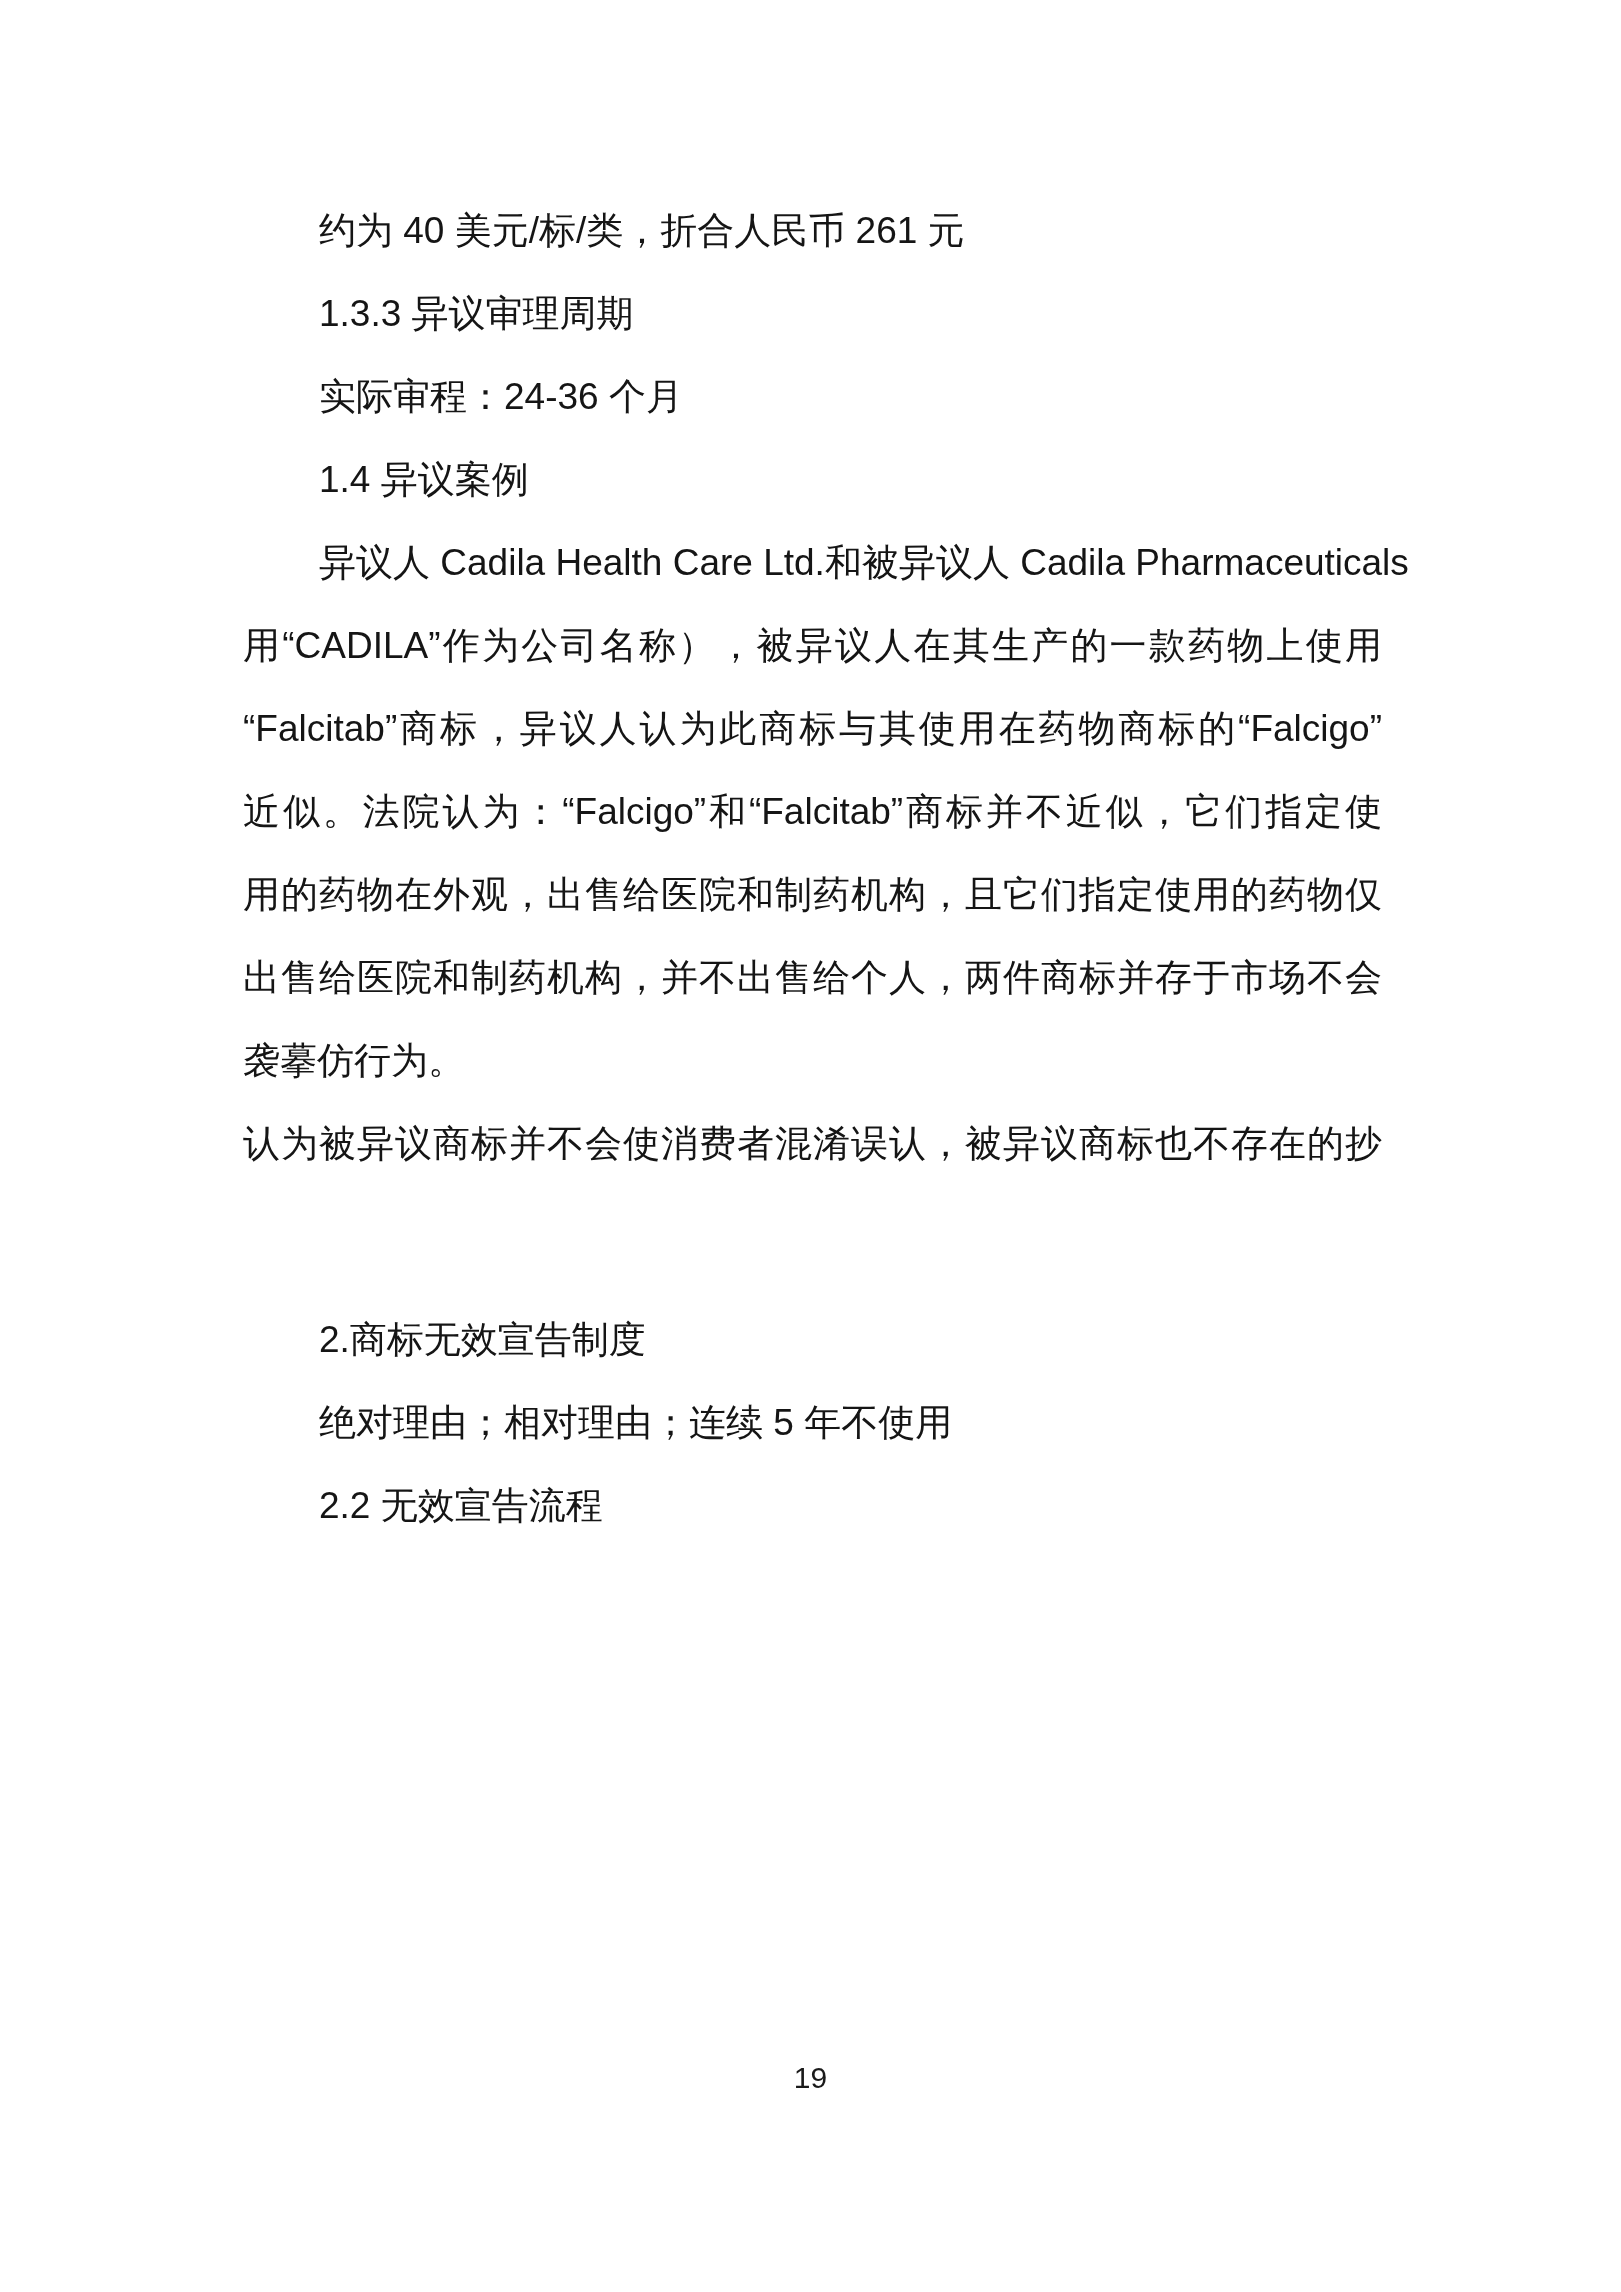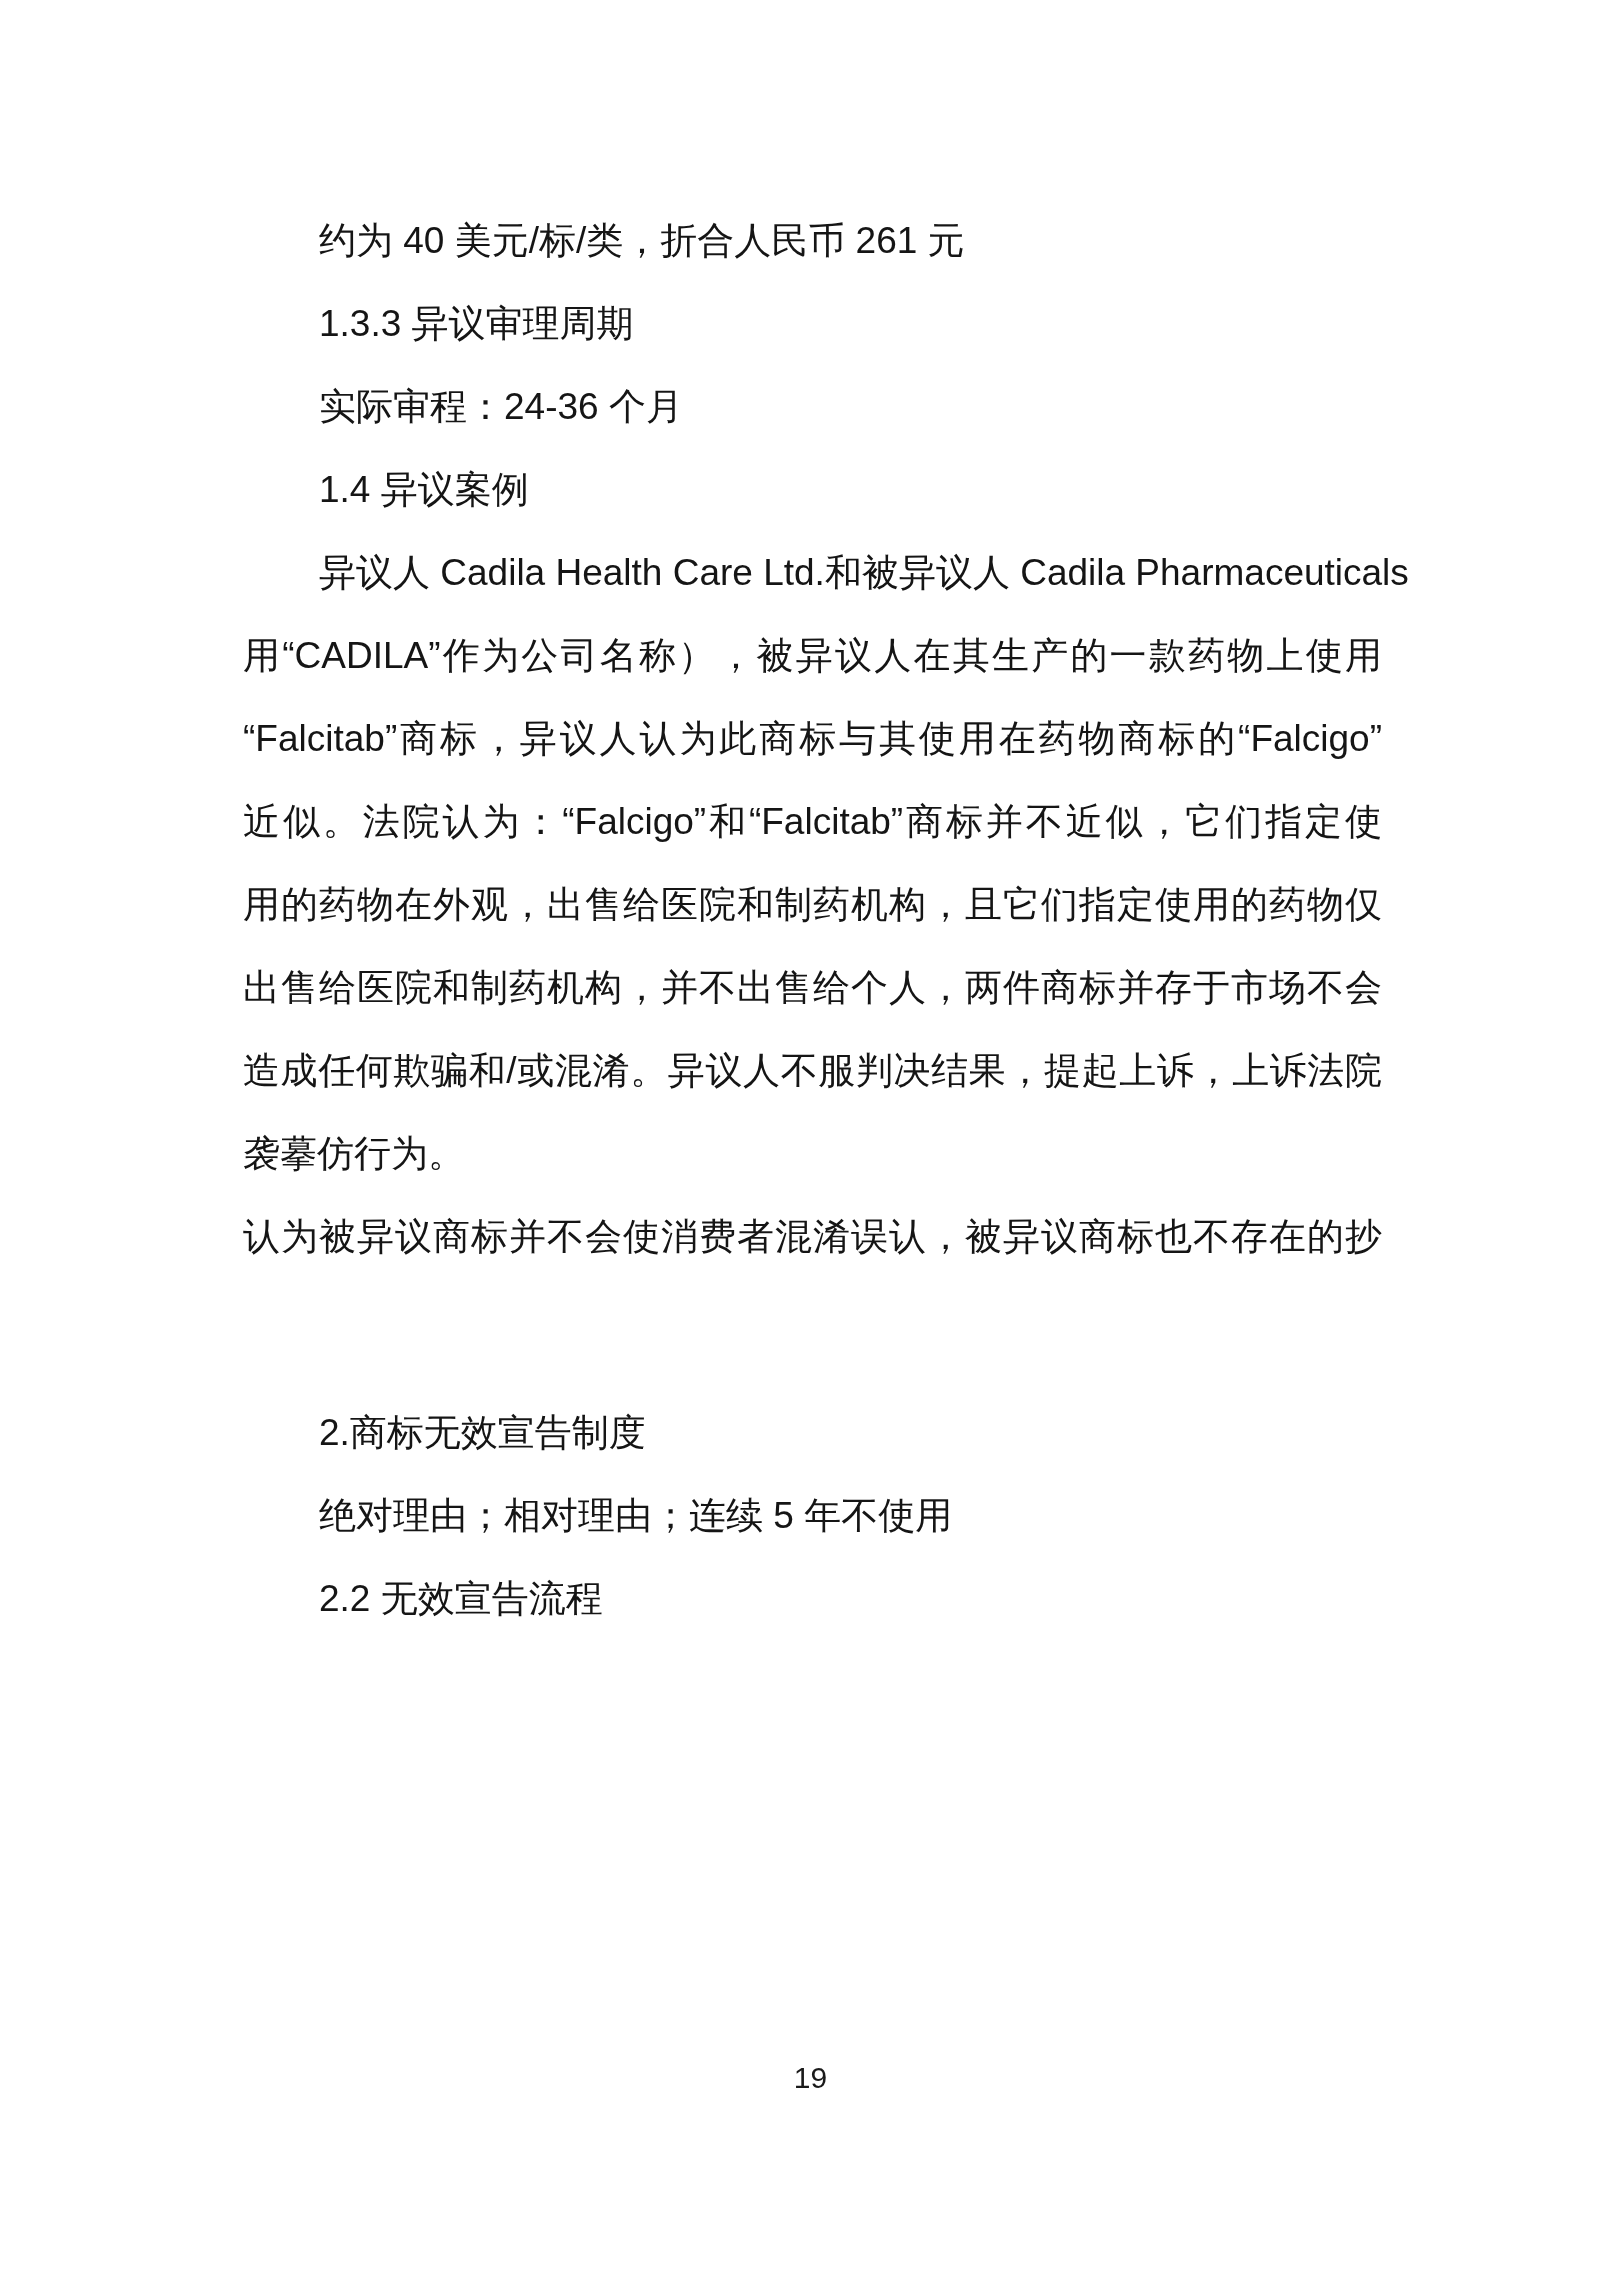--- a/index.html
+++ b/index.html
@@ -12,21 +12,21 @@
     width: 1621px;
     height: 2293px;
     background: #ffffff;
     color: #151515;
     font-family: "Liberation Sans", sans-serif;
     overflow: hidden;
   }
   .content {
     position: absolute;
     left: 243px;
-    top: 199px;
+    top: 189px;
     width: 1139px;
     font-size: 37px;
     line-height: 83px;
   }
   .line {
     height: 83px;
     white-space: nowrap;
     overflow: visible;
   }
   .indent {
@@ -71,21 +71,20 @@
 
     <div class="line indent">1.4 异议案例</div>
 
     <div>
       <div class="line jl indent">异议人 Cadila Health Care Ltd.和被异议人 Cadila Pharmaceuticals</div>
       <div class="line jl">用“CADILA”作为公司名称），被异议人在其生产的一款药物上使用</div>
       <div class="line jl">“Falcitab”商标，异议人认为此商标与其使用在药物商标的“Falcigo”</div>
       <div class="line jl">近似。法院认为：“Falcigo”和“Falcitab”商标并不近似，它们指定使</div>
       <div class="line jl">用的药物在外观，出售给医院和制药机构，且它们指定使用的药物仅</div>
       <div class="line jl">出售给医院和制药机构，并不出售给个人，两件商标并存于市场不会</div>
-      <div class="line jl">造成任何欺骗和/或混淆。异议人不服判决结果，提起上诉，上诉法院</div>
       <div class="line jl-end">袭摹仿行为。</div>
       <div class="line jl">认为被异议商标并不会使消费者混淆误认，被异议商标也不存在的抄</div>
     </div>
 
     <div class="spacer"></div>
 
     <div class="line indent">2.商标无效宣告制度</div>
 
 
     <div class="line indent">绝对理由；相对理由；连续 5 年不使用</div>

